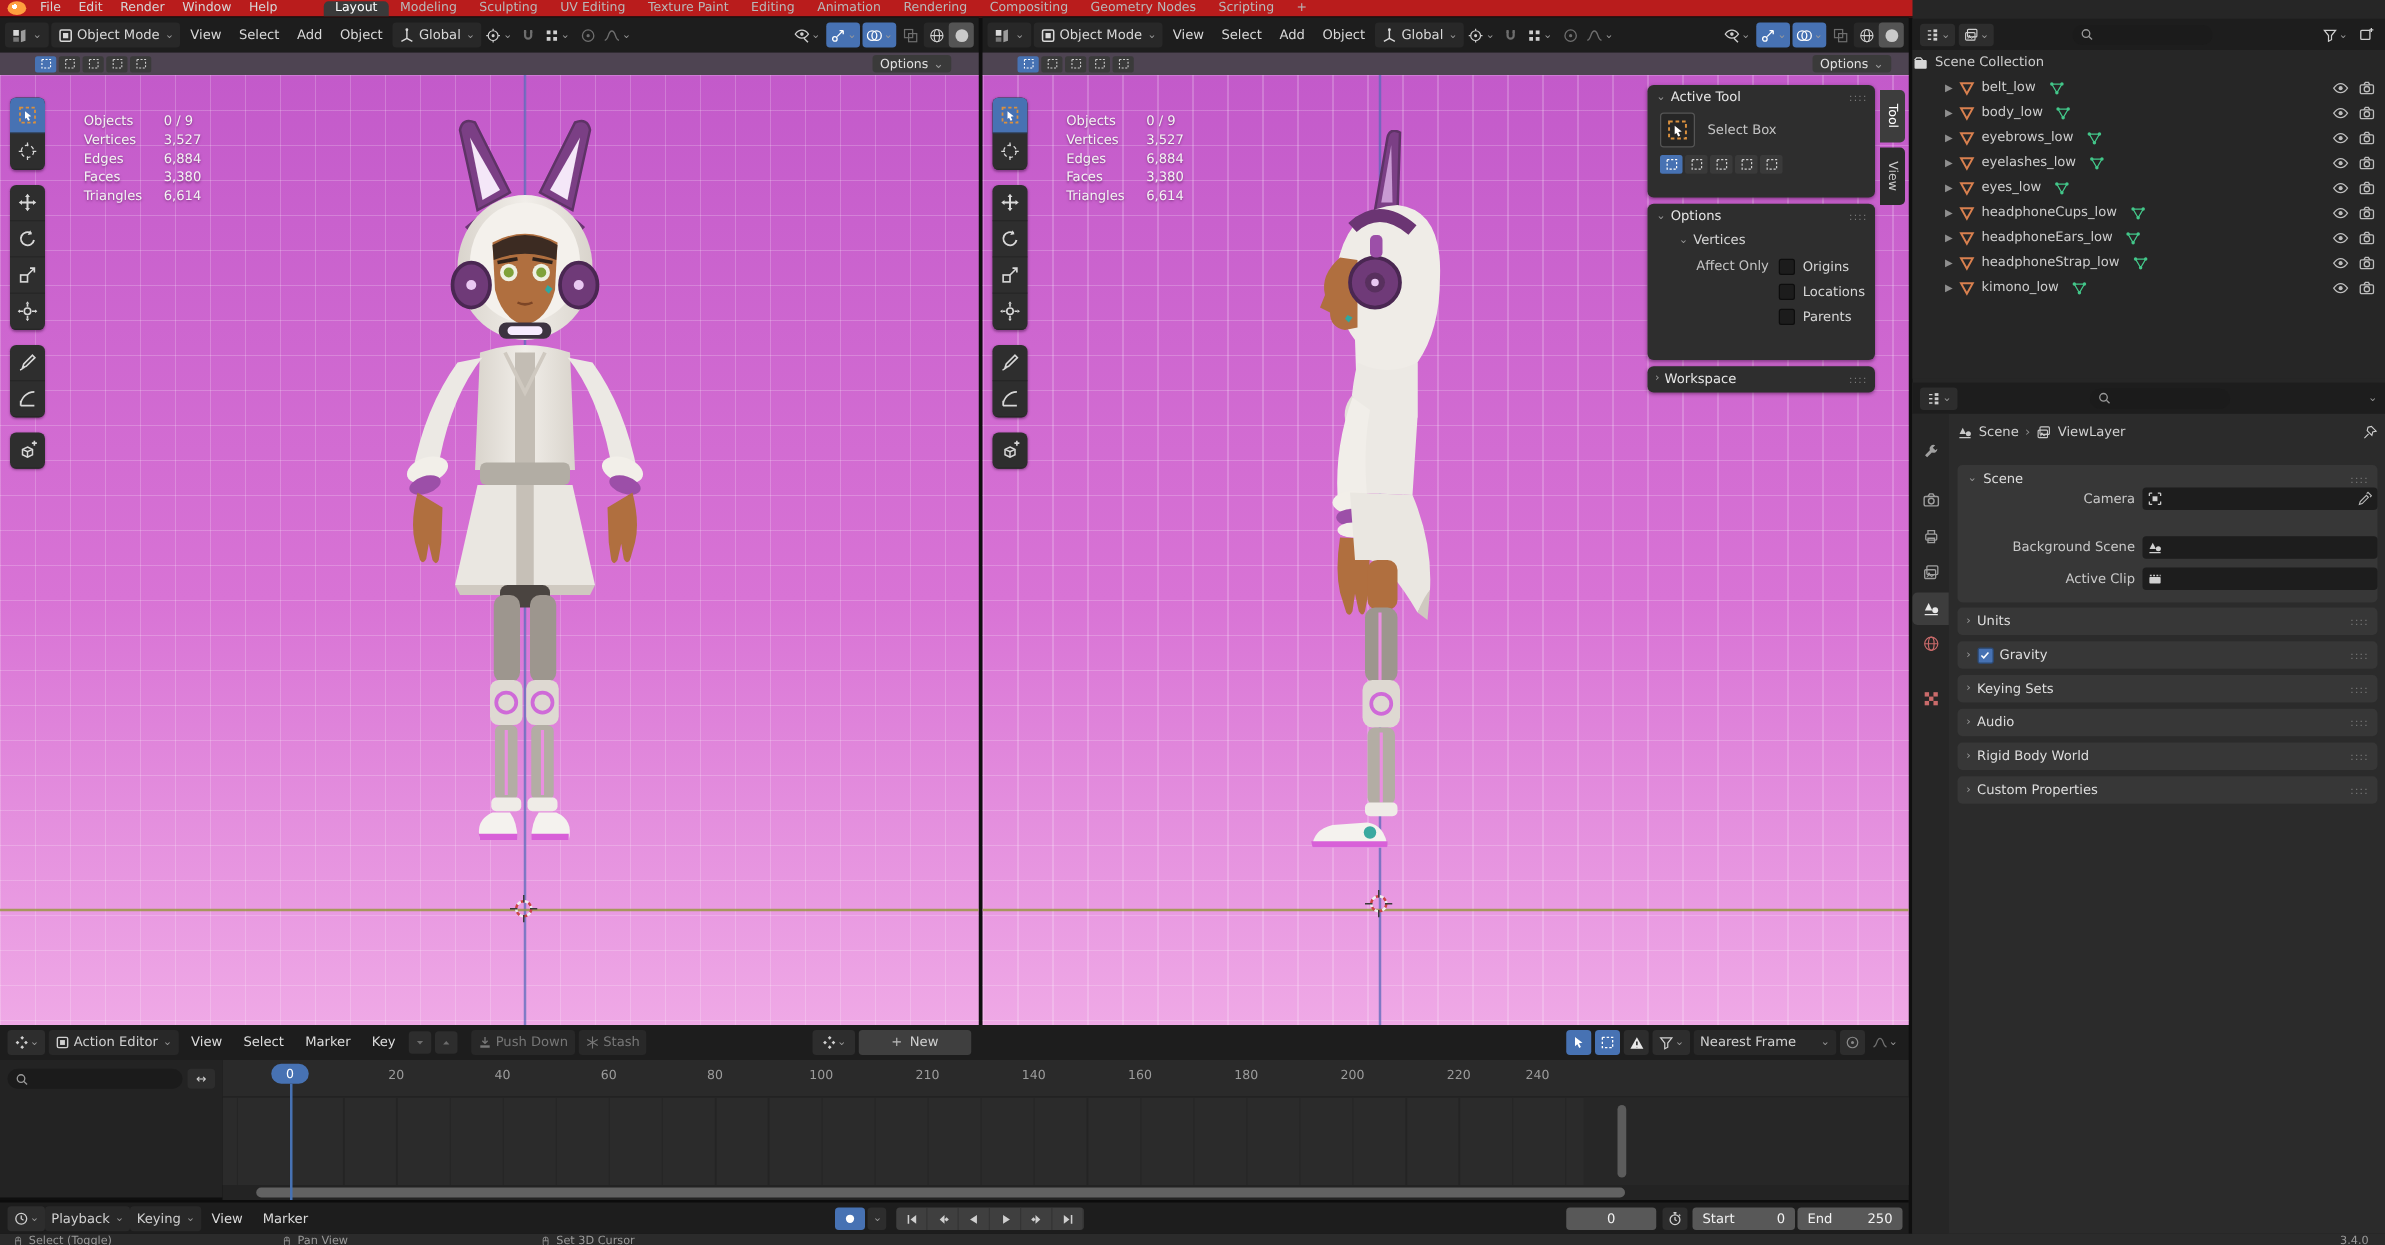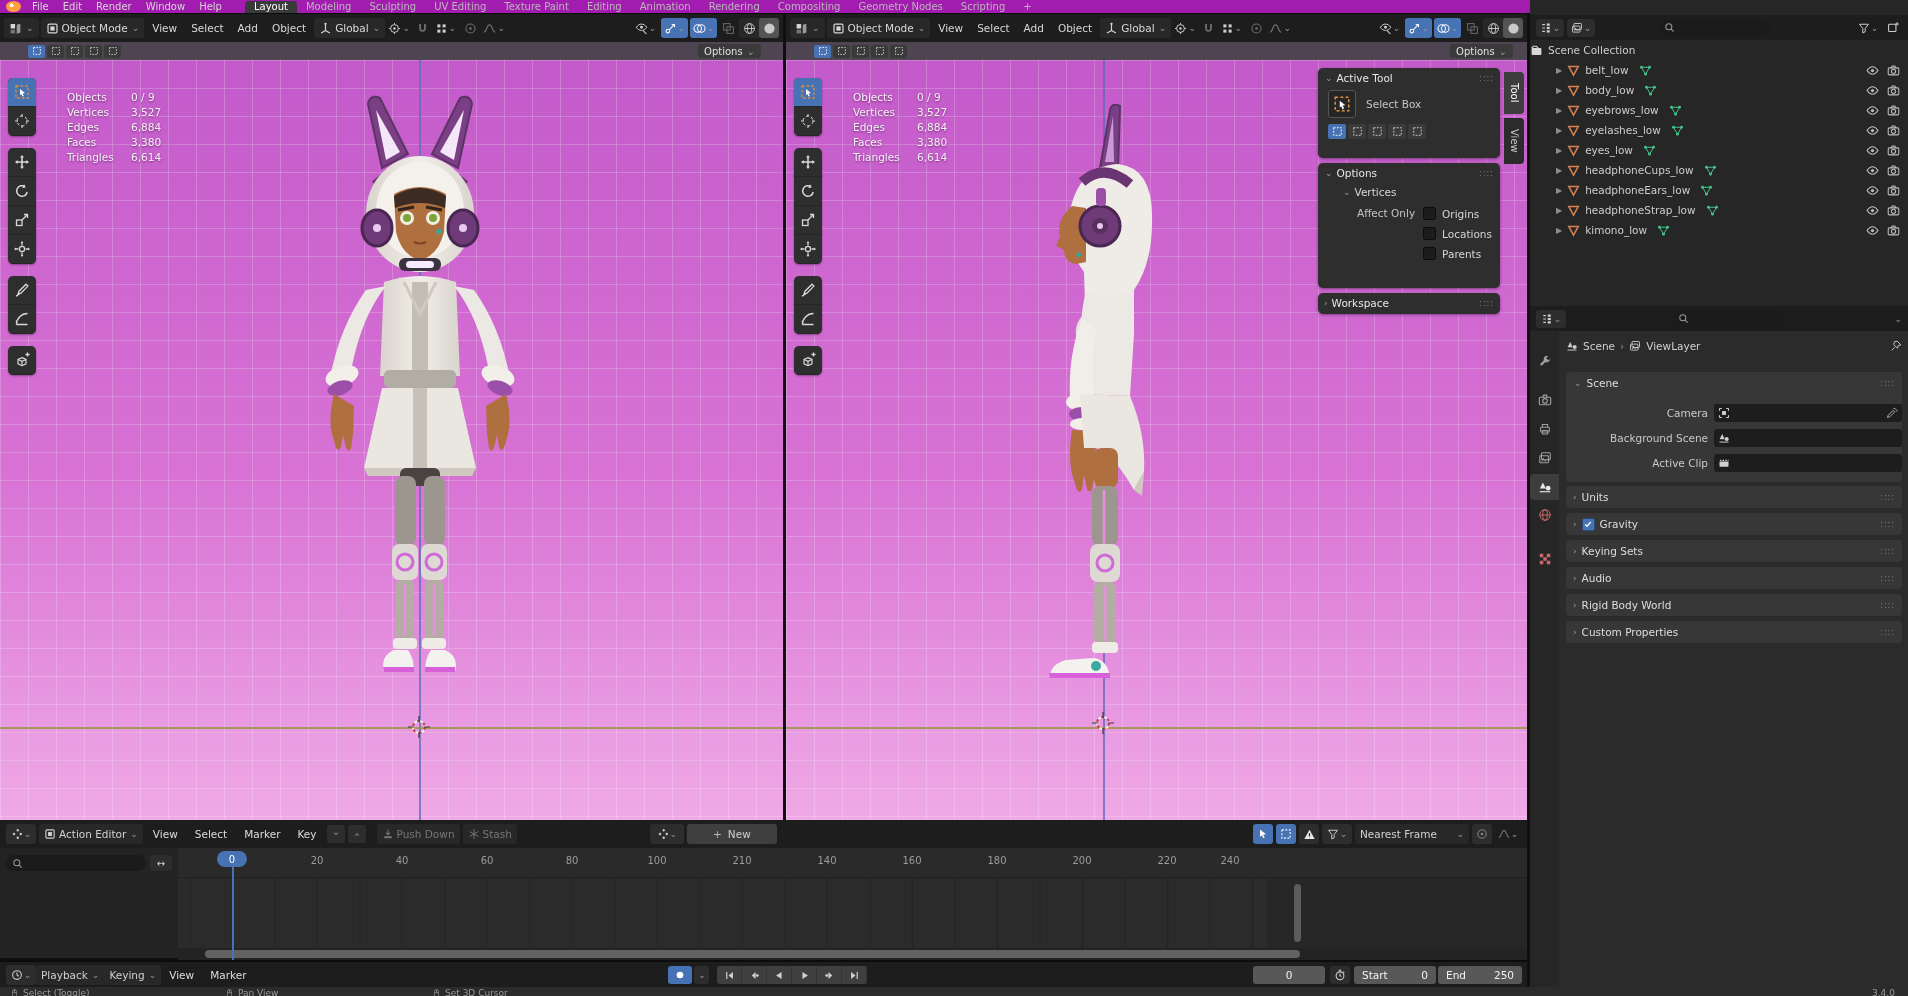--- a/index.html
+++ b/index.html
@@ -10,21 +10,21 @@
   .abs{position:absolute;}
   .flex{display:flex;align-items:center;}
   .grow{flex:1 1 auto;}
   svg{display:block;}
   .ibtn{display:flex;align-items:center;justify-content:center;border-radius:3px;color:#cfcfcf;}
   .ibtn.dark{background:#2d2d2d;}
   .ibtn.blue{background:#4772b3;color:#fff;}
   .ibtn.dis{color:#6e6e6e;}
   .chev{color:#9a9a9a;margin-left:1px;}
   
-  #topbar{left:0;top:0;width:1908px;height:14px;background:#a21caf;font-size:10px;
+  #topbar{left:0;top:0;width:1908px;height:14px;background:#b91c1c;font-size:10px;
           display:flex;align-items:flex-end;border-bottom:1px solid #0c0c0c;box-sizing:border-box;}
   #topbar .menu{padding:0 7px 1px;color:#d6d6d6;}
   .wtab{padding:0 9px 1px;color:#b9b9b9;}
   .wtab.active{background:#3a3a3a;color:#fff;border-radius:4px 4px 0 0;}
   #logo{width:15px;height:11px;margin:0 4px 1px 6px;border-radius:50%;
         background:radial-gradient(circle at 38% 40%,#fff 0 2px,#ff9f3e 2px 100%);}
   .tb-widget{display:flex;align-items:center;gap:3px;background:#232323;border-radius:3px;
              padding:0 4px;height:12px;margin-bottom:1px;color:#dadada;}
   
   .viewport{top:14px;height:806px;background:#0f0f0f;}
@@ -113,21 +113,21 @@
 
   <div id="topbar" class="abs">
     <div id="logo"></div>
     <div id="tb-menus" class="flex">
         <span class="menu">File</span>
         <span class="menu">Edit</span>
         <span class="menu">Render</span>
         <span class="menu">Window</span>
         <span class="menu">Help</span>
       </div>
-    <div id="tb-tabs" class="flex" style="margin-left:16px;">
+    <div id="tb-tabs" class="flex" style="margin-left:30px;">
         <span class="wtab active">Layout</span>
         <span class="wtab">Modeling</span>
         <span class="wtab">Sculpting</span>
         <span class="wtab">UV Editing</span>
         <span class="wtab">Texture Paint</span>
         <span class="wtab">Editing</span>
         <span class="wtab">Animation</span>
         <span class="wtab">Rendering</span>
         <span class="wtab">Compositing</span>
         <span class="wtab">Geometry Nodes</span>
@@ -1485,21 +1485,21 @@
               </svg>
             </span>
           </div>
           <div class="ppanel" style="top:66px;height:110px;">
      <div class="phead">
               <span class="chev" style="font-size:9px;">⌄</span>
               <span>Scene</span>
               <span class="grip">::::</span>
             </div>
           </div>
-          <div class="prow" style="top:98px;">
+          <div class="prow" style="top:84px;">
       <span class="plab">Camera</span>
       <span class="pfield">
               <span class="flex" style="color:#d0d0d0;">
                 <svg width="12" height="12" viewBox="0 0 16 16">
                   <path d="M2 2h3M11 2h3M2 14h3M11 14h3M2 2v3M2 11v3M14 2v3M14 11v3" stroke="currentColor" stroke-width="1.4"></path>
                   <rect x="5.4" y="5.4" width="5.2" height="5.2" fill="currentColor"></rect>
                 </svg>
               </span>
               <span class="grow"></span>
               <span class="flex" style="">

